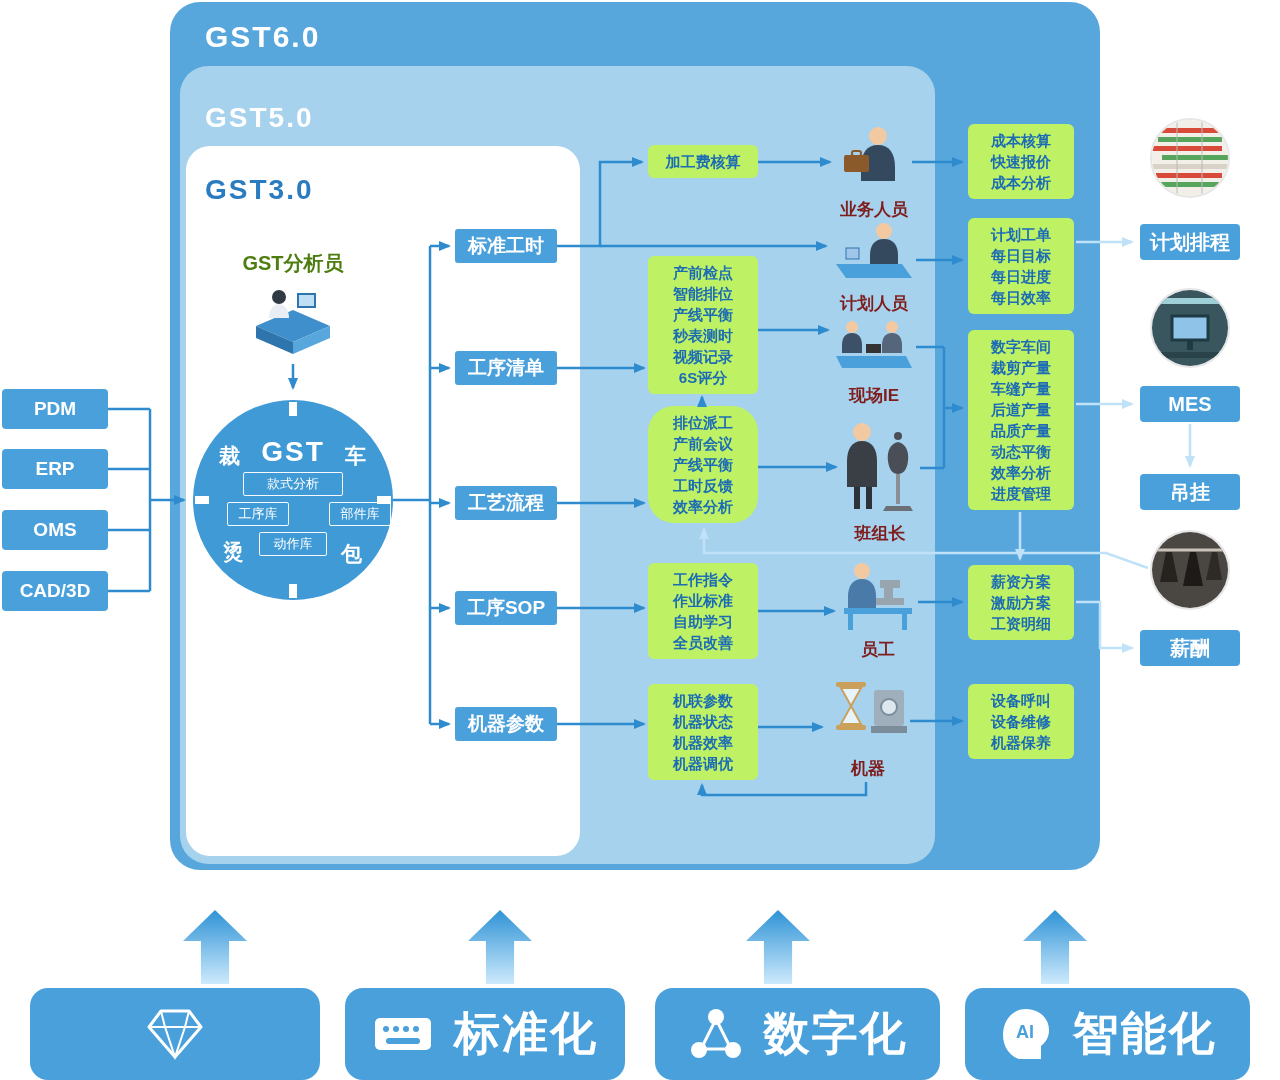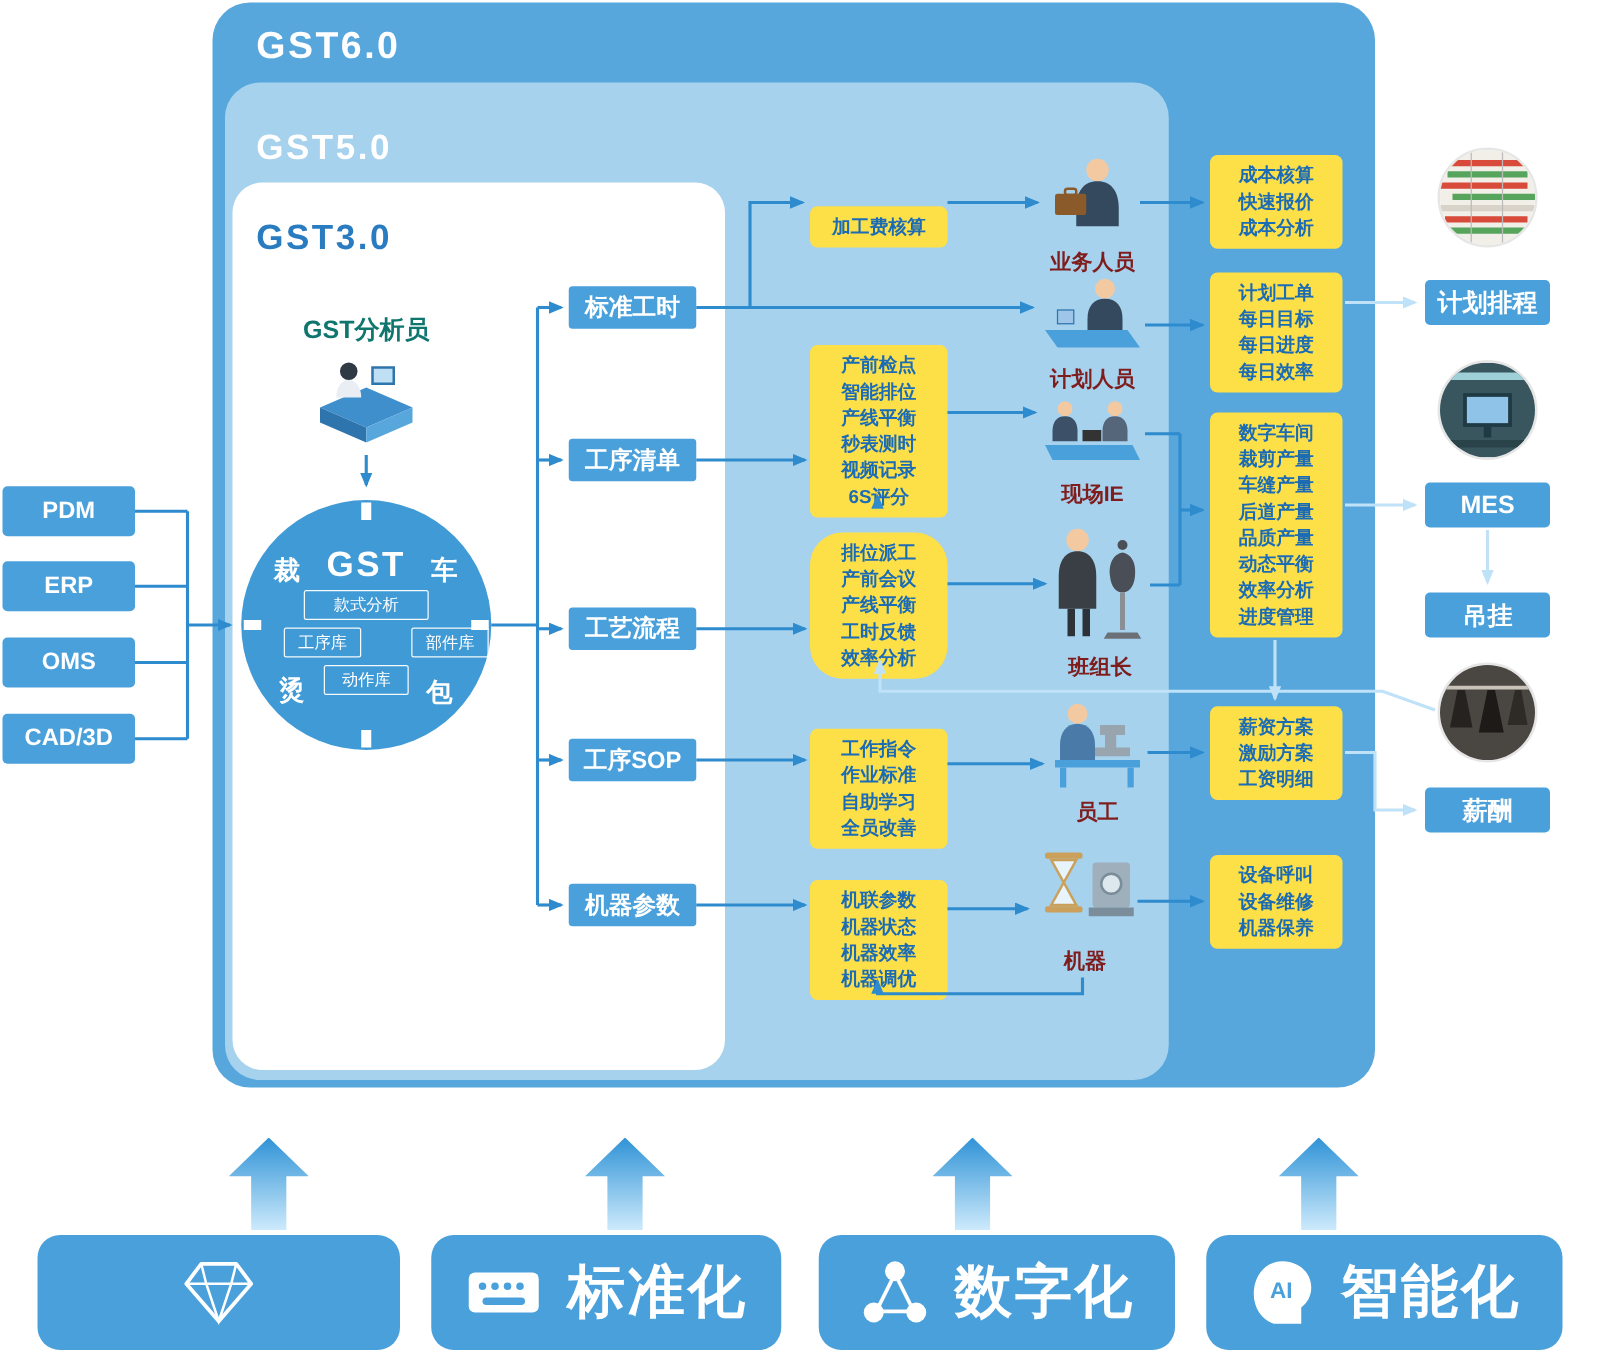--- a/index.html
+++ b/index.html
@@ -6,23 +6,23 @@
   #stage{position:relative;width:1280px;height:1080px;background:#ffffff;overflow:hidden;
          font-family:"Liberation Sans","DejaVu Sans",sans-serif;}
   .abs{position:absolute;}
   .layer{position:absolute;}
   .layer-title{position:absolute;font-weight:800;letter-spacing:2px;}
   .blue-box{position:absolute;background:#4aa0db;color:#fff;display:flex;align-items:center;
             justify-content:center;border-radius:4px;font-weight:600;}
   .in-box{left:2px;width:106px;height:40px;font-size:19px;}
   .mod-box{left:455px;width:102px;height:34px;font-size:19px;border-radius:3px;}
   .side-box{left:1140px;width:100px;height:36px;font-size:20px;justify-content:center;}
-  .list-box{position:absolute;background:#fde047;color:#1c6cb5;border-radius:6px;text-align:center;
+  .list-box{position:absolute;background:#bef264;color:#1c6cb5;border-radius:6px;text-align:center;
             font-size:15px;line-height:21px;padding:6px 0;box-sizing:border-box;font-weight:600;}
-  .l-col{left:648px;width:110px;margin-top:20px;}
+  .l-col{left:648px;width:110px;}
   .o-col{left:968px;width:106px;}
   .role-label{position:absolute;text-align:center;color:#7f1d1d;font-size:17px;font-weight:600;width:84px;}
   .wheel{position:absolute;left:193px;top:400px;width:200px;height:200px;border-radius:50%;background:#3f9ad6;}
   .wheel .notch{position:absolute;background:#fff;}
   .quad{position:absolute;color:#fff;font-size:21px;font-weight:700;}
   .wheel-title{position:absolute;left:0;top:36px;width:100%;text-align:center;color:#fff;
                font-size:28px;font-weight:800;letter-spacing:2px;}
   .wheel-cell{position:absolute;border:1px solid rgba(255,255,255,.95);color:#fff;font-size:13px;
               line-height:22px;text-align:center;height:24px;box-sizing:border-box;border-radius:2px;}
   .photo{position:absolute;width:80px;height:80px;border-radius:50%;overflow:hidden;border:2px solid #e6e6e6;box-sizing:border-box;}
@@ -54,21 +54,21 @@
   <div class="blue-box in-box z4" style="top:449px;">
       <span>ERP</span>
     </div>
   <div class="blue-box in-box z4" style="top:510px;">
       <span>OMS</span>
     </div>
   <div class="blue-box in-box z4" style="top:571px;">
       <span>CAD/3D</span>
     </div>
 
-  <div class="abs z4" style="left:230px;top:250px;width:126px;text-align:center;font-size:20px;font-weight:700;color:#0f766e;">GST分析员</div>
+  <div class="abs z4" style="left:230px;top:250px;width:126px;text-align:center;font-size:20px;font-weight:700;color:#4d7c0f;">GST分析员</div>
   <svg class="abs z4" style="left:246px;top:280px;" width="94" height="80" viewBox="0 0 94 80">
     <path d="M10 46 L47 30 L84 46 L47 62 Z" fill="#3f8fcd"></path>
     <path d="M10 46 L10 58 L47 74 L47 62 Z" fill="#2e74ad"></path>
     <path d="M84 46 L84 58 L47 74 L47 62 Z" fill="#57a7dd"></path>
     <rect x="52" y="14" width="17" height="13" fill="#bfe0f4" stroke="#2e74ad" stroke-width="2"></rect>
     <circle cx="33" cy="17" r="7" fill="#2f3a44"></circle>
     <path d="M23 38 c0-9 5-14 10-14 c5 0 10 5 10 14 z" fill="#e8eef4"></path>
   </svg>
 
   <div class="wheel z4">

